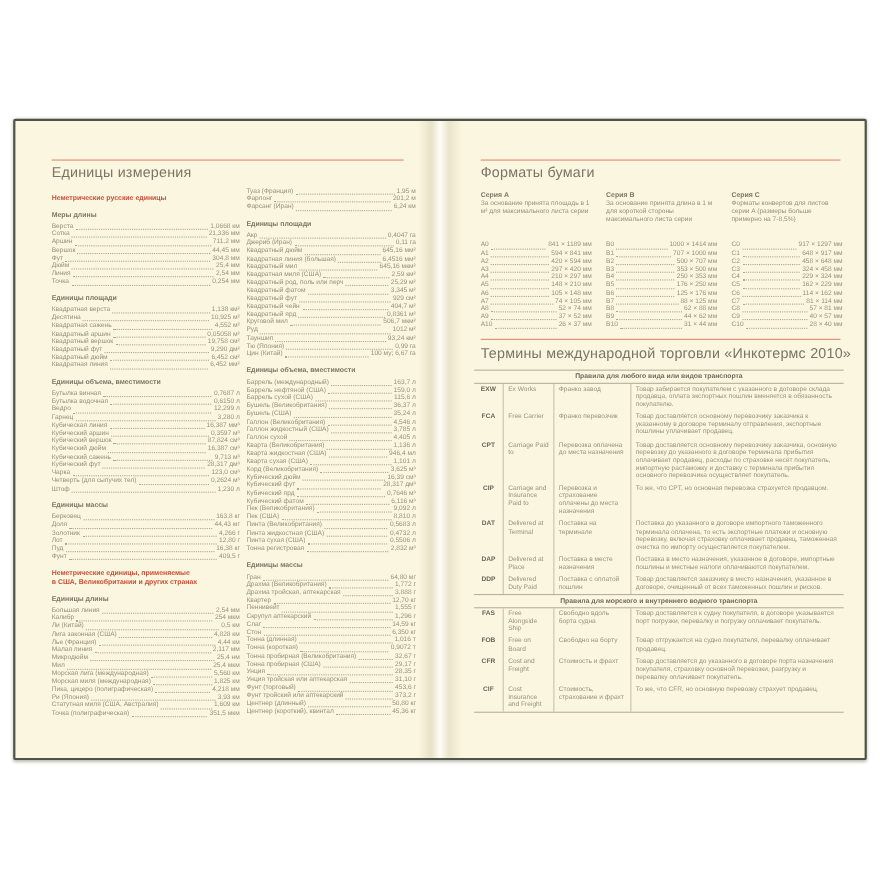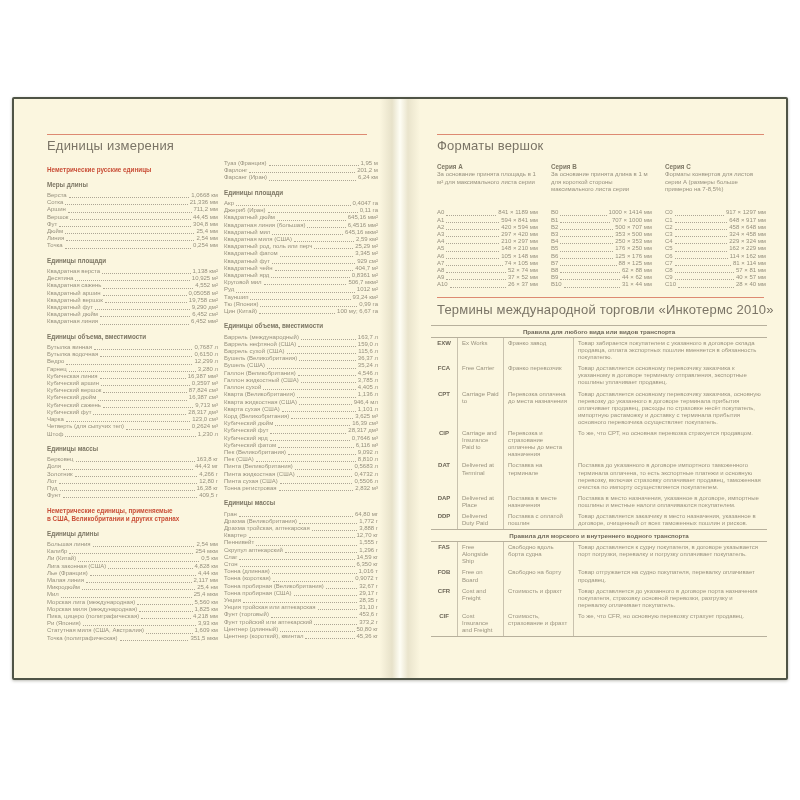--- a/index.html
+++ b/index.html
@@ -8,21 +8,21 @@
     --hdr:#7d7765;
     --red:#c94f38;
     --rule:#dd8a72;
     --line:#b7b09c;
     --vline:#c9c2ae;
     --dots:#ada695;
     --title:#7a7466;
   }
   *{margin:0;padding:0;box-sizing:border-box;}
   body{width:800px;height:800px;background:#ffffff;font-family:"Liberation Sans",sans-serif;position:relative;overflow:hidden;}
-  .book{position:absolute;left:12px;top:97px;width:776px;height:583px;background:var(--page);
+  .book{position:absolute;left:12px;top:108px;width:776px;height:583px;background:var(--page);
         border:2px solid #4f5446;border-radius:2px;box-shadow:0 1px 3px rgba(60,60,40,.35);}
   .gutter{position:absolute;left:50%;top:0;bottom:0;width:40px;transform:translateX(-50%);pointer-events:none;
         background:linear-gradient(90deg,rgba(110,100,70,0) 0%,rgba(110,100,70,.14) 30%,rgba(255,255,248,.85) 50%,rgba(110,100,70,.12) 70%,rgba(110,100,70,0) 100%);}
   .rule{position:absolute;height:1px;background:var(--rule);}
   #lp-rule{left:33px;top:35px;width:320px;}
   #rp-rule{left:423px;top:35px;width:327px;}
   #inco-rule{left:423px;top:198px;width:327px;}
   .page-title{position:absolute;font-size:13px;font-weight:400;color:var(--title);letter-spacing:.2px;}
   #lp-title{left:33px;top:39px;}
   #rp-title{left:423px;top:39px;}
@@ -609,21 +609,21 @@
         <span class="u-val">50,80 кг</span>
       </div>
       <div class="u-row">
         <span class="u-name">Центнер (короткий), квинтал</span>
         <span class="dots"></span>
         <span class="u-val">45,36 кг</span>
       </div>
     </div>
 
   <div class="rule" id="rp-rule"></div>
-  <div class="page-title" id="rp-title">Форматы вершок</div>
+  <div class="page-title" id="rp-title">Форматы бумаги</div>
   <div id="series">
       <div class="ser-col">
         <div class="ser-name">Серия A</div>
         <div class="ser-desc">За основание принята площадь в 1 м² для максимального листа серии</div>
         <div>
           <div class="u-row">
             <span class="u-name">A0</span>
             <span class="dots"></span>
             <span class="u-val">841 × 1189 мм</span>
           </div>

